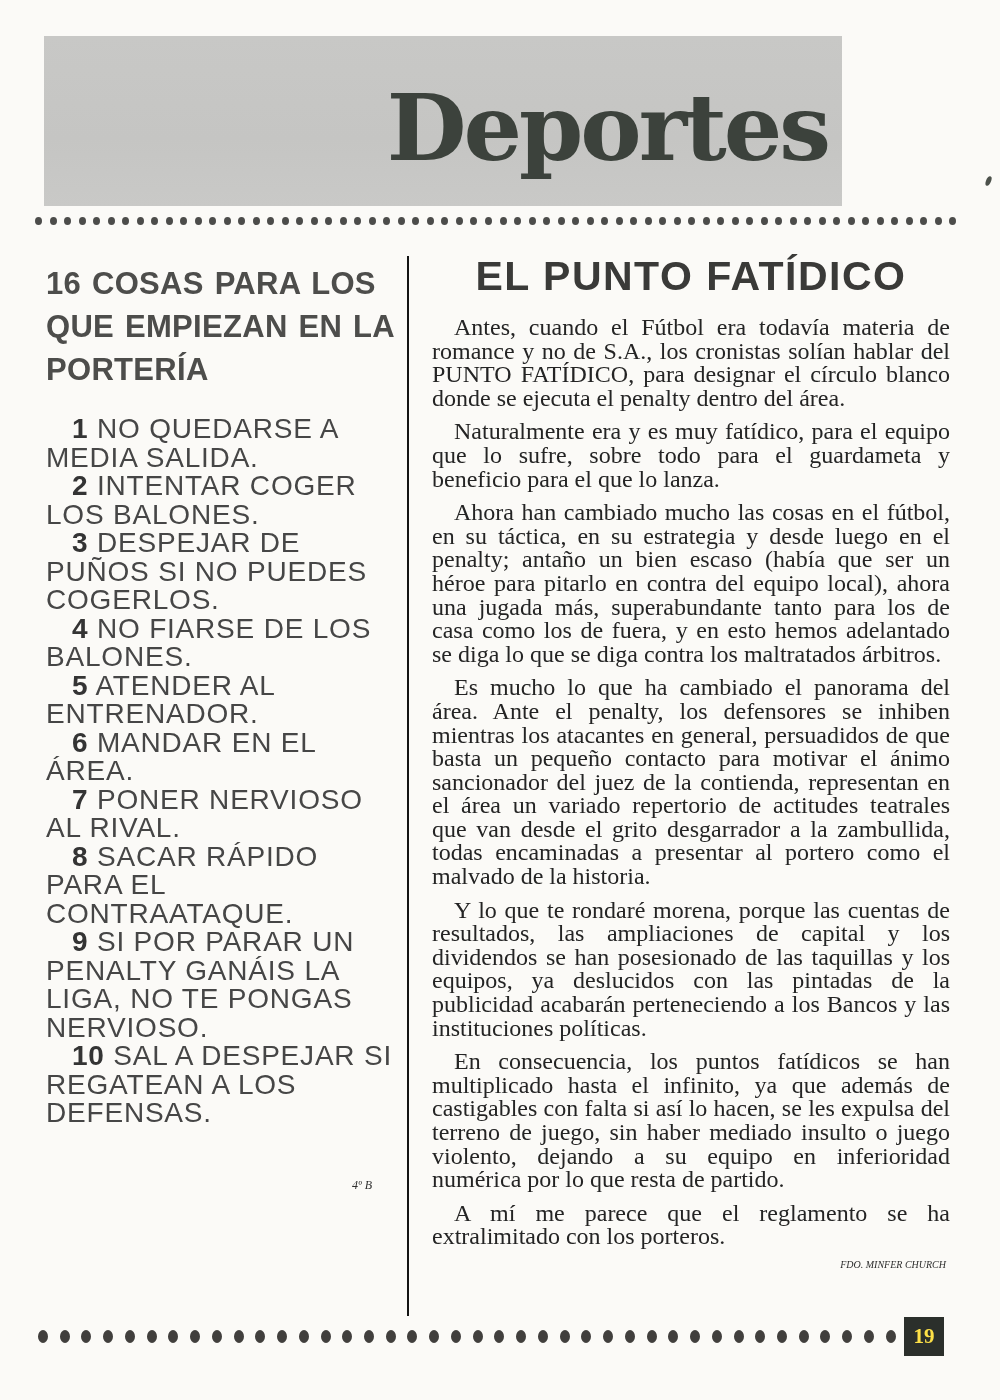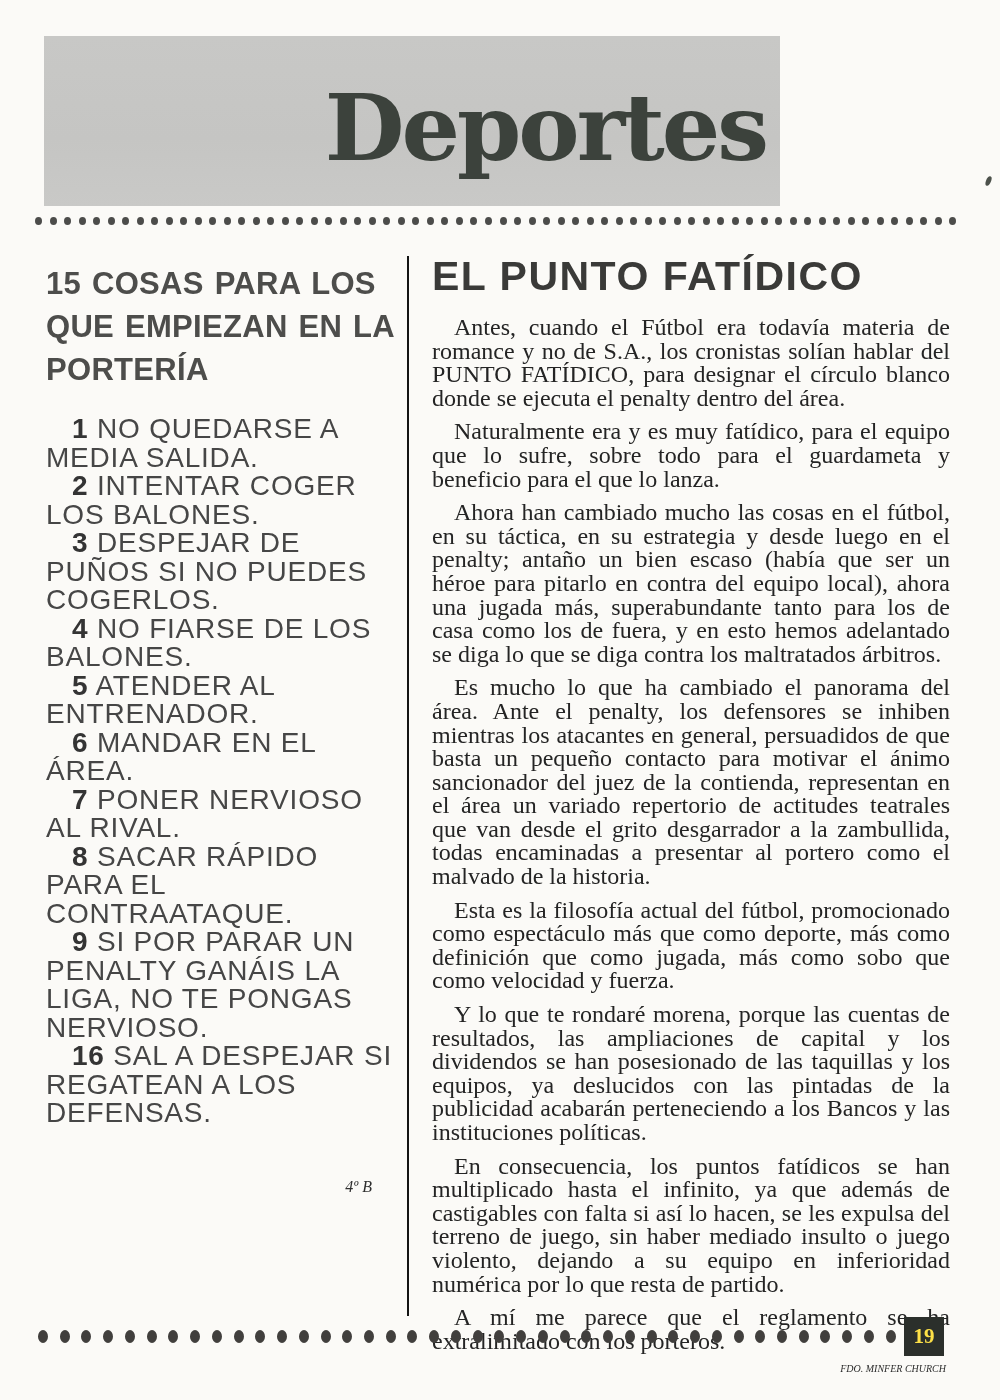--- a/index.html
+++ b/index.html
@@ -3,21 +3,21 @@
 <meta charset="utf-8">
 <style>
   html,body{margin:0;padding:0;background:#e8e8e6;}
   .page{
     position:relative;width:1000px;height:1400px;margin:0 auto;
     background:#fbfaf7;overflow:hidden;
     font-family:"Liberation Serif",serif;
   }
   
   .banner{
-    position:absolute;left:44px;top:36px;width:736px;height:170px;
+    position:absolute;left:44px;top:36px;width:798px;height:170px;
     background:linear-gradient(180deg,#c8c8c6 0%,#c5c5c3 60%,#c9c9c7 100%);
   }
   .banner-title{
     position:absolute;right:14px;top:44px;
     font-family:"DejaVu Serif",serif;font-weight:bold;
     font-size:92px;line-height:1.05;letter-spacing:-3px;
     color:#3c423c;
   }
   .speck{
     position:absolute;left:986px;top:176px;width:5px;height:10px;
@@ -46,27 +46,28 @@
     font-family:"Liberation Sans",sans-serif;
     font-size:28px;line-height:28.5px;letter-spacing:.8px;
     color:#464646;
   }
   .tip b{font-weight:bold;color:#343434;}
   .byline{
     margin-top:50px;text-align:right;
     font-style:italic;color:#2f2f2f;
   }
   .byline-name{font-size:17px;padding-right:16px;}
-  .byline-class{font-size:16px;margin-top:8px;padding-right:22px;}
+  .byline-class{font-size:12px;margin-top:8px;padding-right:22px;}
   
   .article-title{
     margin:0 0 19px 0;
     font-family:"Liberation Sans",sans-serif;font-weight:bold;
     font-size:41px;line-height:1;letter-spacing:1.5px;
     color:#3a3a38;
+    text-align:center;
   }
   .article p{
     margin:0 0 10px 0;
     font-size:24px;line-height:23.6px;
     text-align:justify;text-indent:22px;
     color:#242424;
   }
   .signature{
     margin-top:5px;text-align:right;padding-right:4px;
     font-style:italic;font-size:10px;color:#2d2d2d;
@@ -152,46 +153,45 @@
       <span class="dot"></span>
       <span class="dot"></span>
       <span class="dot"></span>
       <span class="dot"></span>
       <span class="dot"></span>
     </div>
 
   <div class="divider"></div>
 
   <div class="left-col">
-    <h2 class="tips-heading">15 COSAS PARA LOS QUE EMPIEZAN EN LA PORTERÍA</h2>
+    <h2 class="tips-heading">16 COSAS PARA LOS QUE EMPIEZAN EN LA PORTERÍA</h2>
     <div class="tips">
         <p class="tip"><b>1</b> NO QUEDARSE A MEDIA SALIDA.</p>
         <p class="tip"><b>2</b> INTENTAR COGER LOS BALONES.</p>
         <p class="tip"><b>3</b> DESPEJAR DE PUÑOS SI NO PUEDES COGERLOS.</p>
         <p class="tip"><b>4</b> NO FIARSE DE LOS BALONES.</p>
         <p class="tip"><b>5</b> ATENDER AL ENTRENADOR.</p>
         <p class="tip"><b>6</b> MANDAR EN EL ÁREA.</p>
         <p class="tip"><b>7</b> PONER NERVIOSO AL RIVAL.</p>
         <p class="tip"><b>8</b> SACAR RÁPIDO PARA EL CONTRAATAQUE.</p>
         <p class="tip"><b>9</b> SI POR PARAR UN PENALTY GANÁIS LA LIGA, NO TE PONGAS NERVIOSO.</p>
-        <p class="tip"><b>16</b> SAL A DESPEJAR SI REGATEAN A LOS DEFENSAS.</p>
+        <p class="tip"><b>10</b> SAL A DESPEJAR SI REGATEAN A LOS DEFENSAS.</p>
       </div>
     <div class="byline">
       <div class="byline-class">4º B</div>
     </div>
   </div>
 
   <div class="right-col article">
     <h1 class="article-title">EL PUNTO FATÍDICO</h1>
     <div id="article-body">
         <p>Antes, cuando el Fútbol era todavía materia de romance y no de S.A., los cronistas solían hablar del PUNTO FATÍDICO, para designar el círculo blanco donde se ejecuta el penalty dentro del área.</p>
         <p>Naturalmente era y es muy fatídico, para el equipo que lo sufre, sobre todo para el guardameta y beneficio para el que lo lanza.</p>
         <p>Ahora han cambiado mucho las cosas en el fútbol, en su táctica, en su estrategia y desde luego en el penalty; antaño un bien escaso (había que ser un héroe para pitarlo en contra del equipo local), ahora una jugada más, superabundante tanto para los de casa como los de fuera, y en esto hemos adelantado se diga lo que se diga contra los maltratados árbitros.</p>
         <p>Es mucho lo que ha cambiado el panorama del área. Ante el penalty, los defensores se inhiben mientras los atacantes en general, persuadidos de que basta un pequeño contacto para motivar el ánimo sancionador del juez de la contienda, representan en el área un variado repertorio de actitudes teatrales que van desde el grito desgarrador a la zambullida, todas encaminadas a presentar al portero como el malvado de la historia.</p>
-        <p>Esta es la filosofía actual del fútbol, promocionado como espectáculo más que como deporte, más como definición que como jugada, más como sobo que como velocidad y fuerza.</p>
         <p>Y lo que te rondaré morena, porque las cuentas de resultados, las ampliaciones de capital y los dividendos se han posesionado de las taquillas y los equipos, ya deslucidos con las pintadas de la publicidad acabarán perteneciendo a los Bancos y las instituciones políticas.</p>
         <p>En consecuencia, los puntos fatídicos se han multiplicado hasta el infinito, ya que además de castigables con falta si así lo hacen, se les expulsa del terreno de juego, sin haber mediado insulto o juego violento, dejando a su equipo en inferioridad numérica por lo que resta de partido.</p>
         <p>A mí me parece que el reglamento se ha extralimitado con los porteros.</p>
       </div>
     <div class="signature">FDO. MINFER CHURCH</div>
   </div>
 
   <div class="dots dots-bottom">
       <span class="dot"></span>
       <span class="dot"></span>

